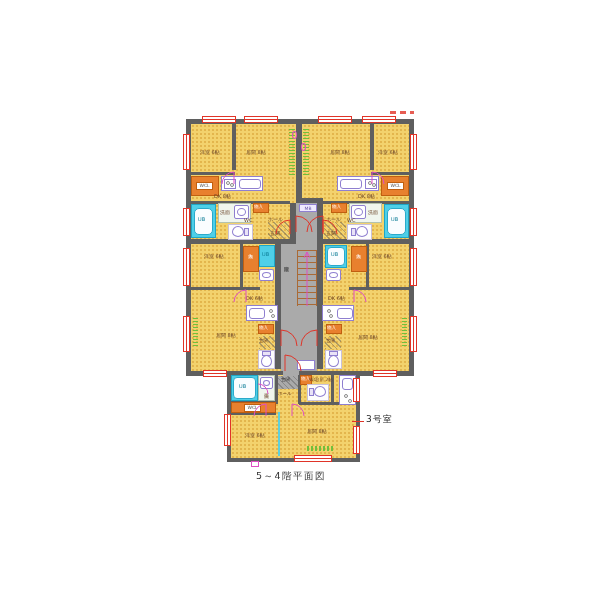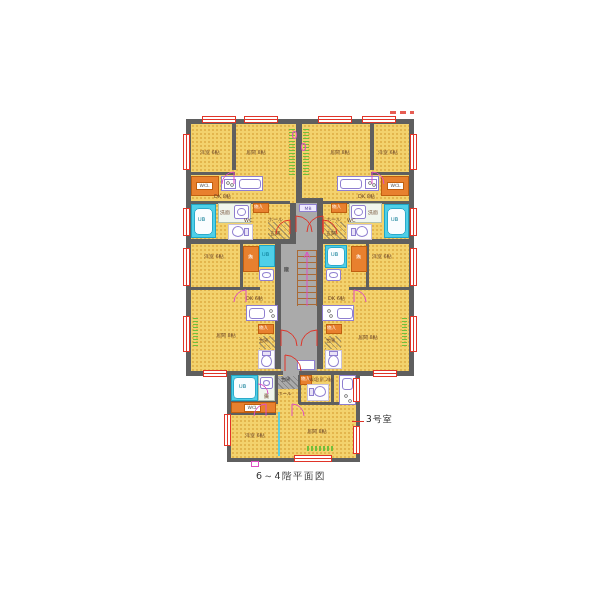--- a/index.html
+++ b/index.html
@@ -289,15 +289,15 @@
         <path d="M266,404 L266,416"></path>
       <path d="M292,404 A12,12 0 0 1 304,416"></path>
         <path d="M292,404 L292,416"></path>
       <path d="M258,384 A10,10 0 0 1 268,394"></path>
       <path d="M307,252 L307,306 M304,258 L307,252 L310,258"></path>
     </g>
   </svg>
 
   <div class="leader" style="left:352px;top:421px;width:12px;"></div>
   <span class="callout" style="left:366px;top:413px;">3号室</span>
-  <span class="caption" style="left:256px;top:470px;">6～4階平面図</span>
+  <span class="caption" style="left:256px;top:470px;">5～4階平面図</span>
 
 </div>
 
 </body></html>

